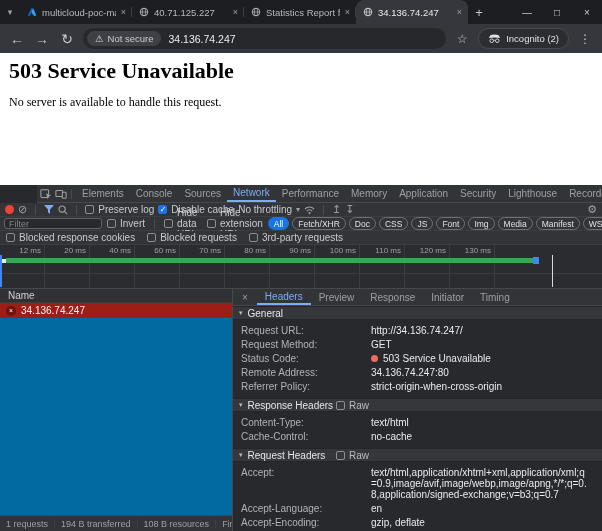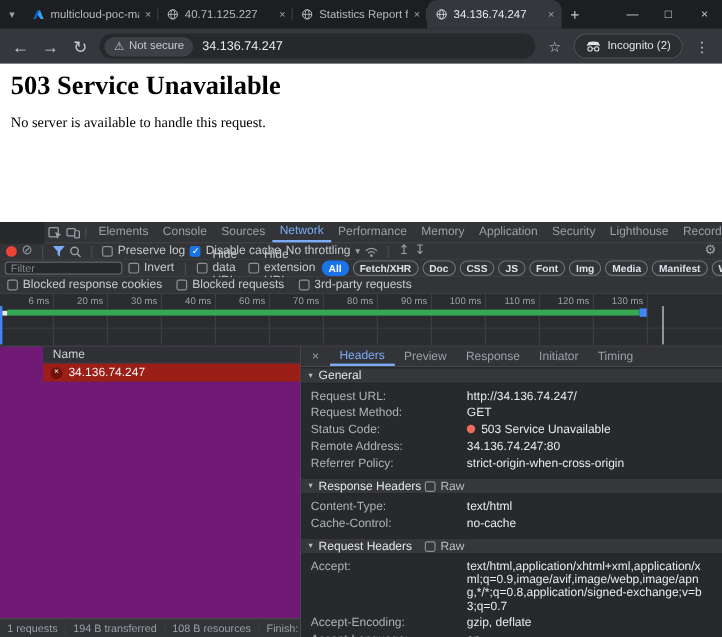--- a/index.html
+++ b/index.html
@@ -48,38 +48,38 @@
   .glyph { color:#9aa0a6; font-size:11px; line-height:1; }
   .cb { width:9px; height:9px; border:1px solid #8b9095; border-radius:2px; flex:none; background:transparent; position:relative; }
   .cb.checked { background:#1a73e8; border-color:#1a73e8; }
   .cb.checked::after { content:"✓"; position:absolute; left:0.5px; top:-1.5px; color:#fff; font-size:8px; }
   .cblabel { color:#c7cace; }
 
   .dt-filterrow { top:217px; height:14px; background:#333438; border-bottom:1px solid #3d3e42; display:flex; align-items:center; padding:0 4px; gap:5px; }
   .filterinput { width:98px; height:11px; background:#28292c; border:1px solid #5f6368; border-radius:3px; color:#e8eaed; font-size:9px; padding:0 4px; font-family:"Liberation Sans", sans-serif; }
   .filterinput::placeholder { color:#80868b; }
   .pills { display:flex; gap:3px; align-items:center; }
-  .pill { border:1px solid #6e7175; border-radius:7px; padding:0.5px 5px; font-size:8.5px; color:#dde1e6; white-space:nowrap;font-weight:bold; }
+  .pill { border:1px solid #6e7175; border-radius:7px; padding:0.5px 5px; font-size:8.5px; color:#dde1e6; white-space:nowrap; }
   .pill.active { background:#1a73e8; border-color:#1a73e8; color:#fff; }
 
   .dt-blockedrow { top:231px; height:14px; background:#333438; border-bottom:1px solid #3d3e42; display:flex; align-items:center; padding:0 6px; gap:12px; }
   .cbitem { display:flex; align-items:center; gap:4px; }
 
   .overview { top:245px; height:44px; background:#2b2c2f; border-bottom:1px solid #47484c; overflow:hidden; }
   .ovgrid { position:absolute; top:0; bottom:0; left:0; display:flex; }
   .ovcell { width:45px; flex:none; border-right:1px solid #3c3d41; font-size:8px; color:#9aa0a6; text-align:right; padding:1px 3px 0 0; }
   .ovhline { position:absolute; left:0; right:0; top:28px; height:1px; background:#3a3b3f; }
   .greenbar { position:absolute; left:6px; top:13px; width:527px; height:5px; background:#34a853; }
   .greenbar::before { content:""; position:absolute; left:-4px; top:0.5px; width:4px; height:4px; background:#e8eaed; }
   .bluetip { position:absolute; left:533px; top:12px; width:6px; height:7px; background:#4285f4; }
   .loadline { position:absolute; left:552px; top:10px; bottom:1px; width:1px; background:#d7d9dc; }
   .leftblue { position:absolute; left:0; top:10px; bottom:1px; width:2px; background:#4285f4; }
 
   .content { top:289px; bottom:0; display:flex; }
-  .leftpane { width:251px; flex:none; border-right:1px solid #47484c; position:relative; background:#701a75;padding-left:36px; }
+  .leftpane { width:233px; flex:none; border-right:1px solid #47484c; position:relative; background:#0369a1; }
   .name-header { height:14px; background:#303135; border-bottom:1px solid #3d3e42; display:flex; align-items:center; padding-left:8px; color:#cdd0d4; }
   .req-row { height:15px; background:#9c1f17; display:flex; align-items:center; gap:5px; padding-left:6px; color:#f2f3f5; }
   .reqerr { width:10px; height:10px; border-radius:50%; background:#6e120b; color:#fff; font-size:7px; display:flex; align-items:center; justify-content:center; flex:none; }
   .statusbar { position:absolute; left:0; right:0; bottom:0; height:16px; background:#333438; border-top:1px solid #47484c; display:flex; align-items:center; font-size:9px; color:#9aa0a6; overflow:hidden; }
   .sbitem { padding:0 6px; border-right:1px solid #3d3e42; white-space:nowrap; }
 
   .rightpane { flex:1; position:relative; background:#28292c; overflow:hidden; }
   .det-tabs { height:17px; background:#333438; border-bottom:1px solid #47484c; display:flex; align-items:center; color:#9aa0a6; font-size:10px; }
   .det-close { padding:0 9px; font-size:10px; }
   .det-tab { padding:0 8px; height:16px; display:flex; align-items:center; }
@@ -309,23 +309,22 @@
         <span class="cblabel">Blocked requests</span>
       </span>
     <span class="cbitem">
         <span class="cb"></span>
         <span class="cblabel">3rd-party requests</span>
       </span>
   </div>
 
   <div class="band overview">
     <div class="ovgrid">
-      <div class="ovcell">6 ms</div>
+      <div class="ovcell">12 ms</div>
       <div class="ovcell">20 ms</div>
-      <div class="ovcell">30 ms</div>
       <div class="ovcell">40 ms</div>
       <div class="ovcell">60 ms</div>
       <div class="ovcell">70 ms</div>
       <div class="ovcell">80 ms</div>
       <div class="ovcell">90 ms</div>
       <div class="ovcell">100 ms</div>
       <div class="ovcell">110 ms</div>
       <div class="ovcell">120 ms</div>
       <div class="ovcell">130 ms</div>
     </div>
@@ -417,26 +416,26 @@
             <span class="cb"></span>
             <span>Raw</span>
           </span>
       </div>
       <div class="secpad">
         <div class="kv">
             <span class="k">Accept:</span>
             <span class="v">text/html,application/xhtml+xml,application/xml;q=0.9,image/avif,image/webp,image/apng,*/*;q=0.8,application/signed-exchange;v=b3;q=0.7</span>
           </div>
         <div class="kv">
+            <span class="k">Accept-Language:</span>
+            <span class="v">en</span>
+          </div>
+        <div class="kv">
             <span class="k">Accept-Encoding:</span>
             <span class="v">gzip, deflate</span>
           </div>
-        <div class="kv">
-            <span class="k">Accept-Language:</span>
-            <span class="v">en</span>
-          </div>
         <div class="kv"></div>
 
       </div>
     </div>
   </div>
 
 </div>
 
 </body></html>

